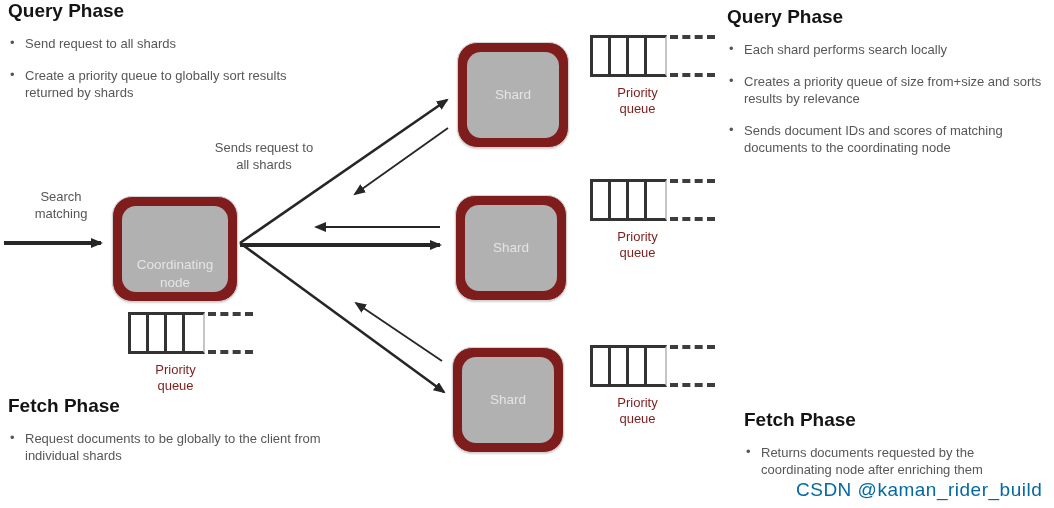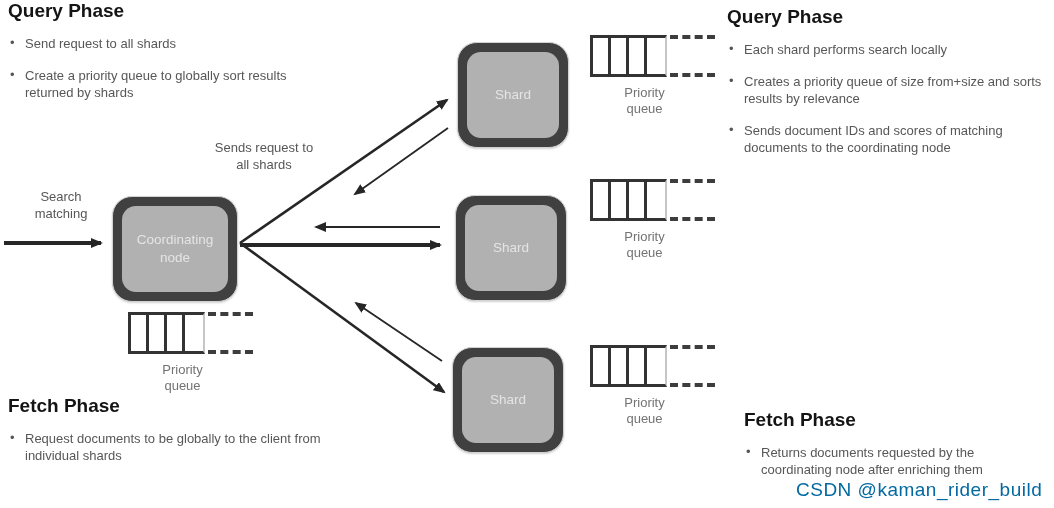--- a/index.html
+++ b/index.html
@@ -22,47 +22,47 @@
   .right-query { left:727px; top:9px;   width:316px; }
   .right-fetch { left:744px; top:412px; width:252px; }
 
   
   .dlabel { position:absolute; font-size:13px; line-height:17px; color:#575757; text-align:center; }
   .search-label { left:18px;  top:188px; width:86px;  }
   .sends-label  { left:214px; top:139px; width:100px; }
 
   
   .nodebox {
-    position:absolute; background:#404040; border:1px solid #d3d3d3;
+    position:absolute; background:#7f1d1d; border:1px solid #d3d3d3;
     border-radius:20px; box-shadow:0 1px 2px rgba(0,0,0,.18);
   }
   .nodebox .inner {
     position:absolute; left:9px; top:9px; right:9px; bottom:9px;
     background:#b1b1b1; border-radius:14px;
     display:flex; align-items:center; justify-content:center;
     text-align:center; color:#e4e4e4; font-size:13.5px; line-height:18px;
   }
   .coord { left:112px; top:196px; width:126px; height:106px; }
-  .coord .inner { padding:0 16px; }
+  .coord .inner { padding:0 16px;align-items:flex-end; }
   .shard-1 { left:457px; top:42px;  width:112px; height:106px; }
   .shard-2 { left:455px; top:195px; width:112px; height:106px; }
   .shard-3 { left:452px; top:347px; width:112px; height:106px; }
 
   
   .pqueue { position:absolute; width:130px; height:100px; }
   .pq-box {
     position:absolute; left:0; top:0; width:77px; height:42px;
     border:3px solid #333; border-right:2px solid #c6c6c6; background:#fff;
   }
   .pq-div { position:absolute; top:0; bottom:0; width:3px; background:#333; }
   .pq-d1 { left:15px; } .pq-d2 { left:33px; } .pq-d3 { left:51px; }
   .pq-dash { position:absolute; left:80px; width:45px; height:0; border-top:4px dashed #3d3d3d; }
   .pq-dash.top { top:0; } .pq-dash.bot { top:38px; }
-  .pq-label { position:absolute; left:16px; top:50px; width:77px; text-align:center;
-              font-size:13px; line-height:16px; color:#737373; }
+  .pq-label { position:absolute; left:9px; top:50px; width:77px; text-align:center;
+              font-size:13px; line-height:16px; color:#7f1d1d; }
   .pq-node  { left:128px; top:312px; }
   .pq-top   { left:590px; top:35px; }
   .pq-mid   { left:590px; top:179px; }
   .pq-bot   { left:590px; top:345px; }
 
   
   svg.arrows { position:absolute; left:0; top:0; width:1054px; height:508px; pointer-events:none; }
   svg.arrows line { stroke:#262626; }
   .w-thick { stroke-width:4; }
   .w-mid   { stroke-width:2.6; }

